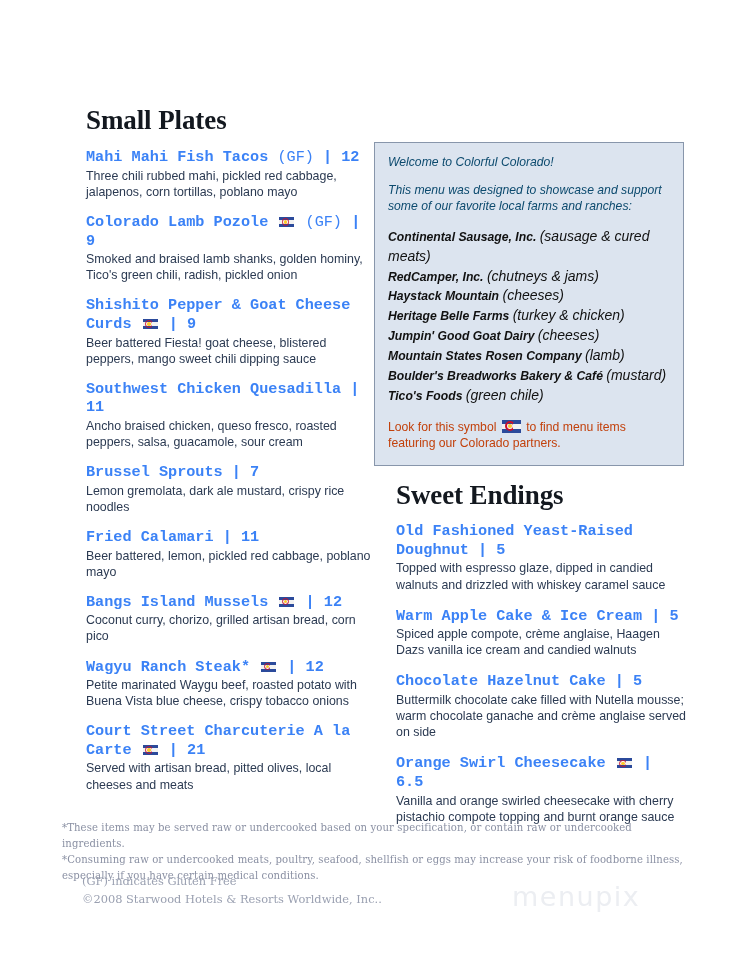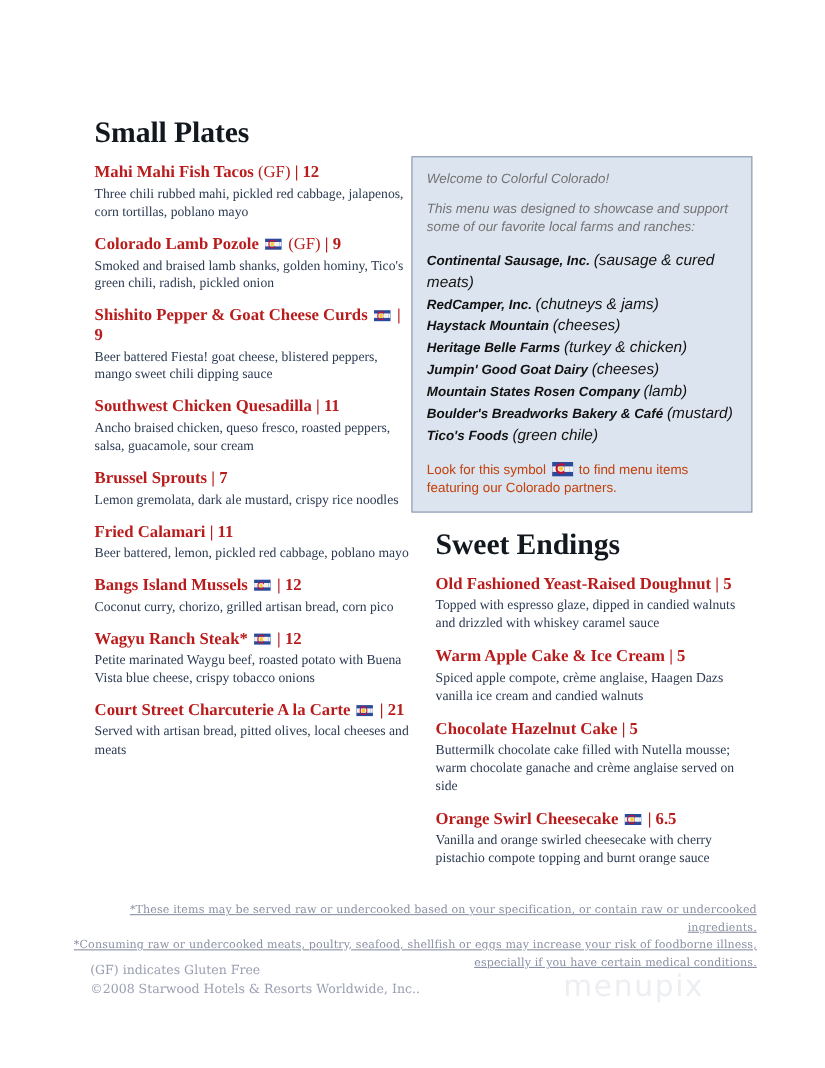--- a/index.html
+++ b/index.html
@@ -48,40 +48,40 @@
   }
   .section-title.sweet {
     margin: 0 0 13px 0;
   }
 
   
   .menu-item {
     margin-bottom: 13px;
   }
   .item-head {
-    font-family: Liberation Serif, serif;
+    font-family: Liberation Mono, monospace;
     font-size: 15.2px;
     line-height: 1.22;
-    color: #b91c1c;
+    color: #3b82f6;
     margin: 0 0 1px 0;
   }
   .item-name {
     font-weight: bold;
   }
   .item-gf {
     font-weight: normal;
   }
   .item-sep {
     font-weight: bold;
   }
   .item-price {
     font-weight: bold;
   }
   .item-desc {
-    font-family: Liberation Serif, serif;
+    font-family: Liberation Sans, sans-serif;
     font-size: 12.4px;
     line-height: 1.3;
     color: #2b3a52;
     margin: 0;
   }
 
   
   .co-flag {
     display: inline-block;
     width: 15px;
@@ -150,21 +150,21 @@
     border: 1px solid #8896ab;
     padding: 11px 13px 13px 13px;
     box-sizing: border-box;
     width: 310px;
     font-family: "Liberation Sans", sans-serif;
   }
   .welcome-line {
     font-style: italic;
     font-size: 12.2px;
     line-height: 1.36;
-    color: #737373;
+    color: #0c4a6e;
     margin: 0;
   }
   .welcome-line.spaced {
     margin-top: 11px;
   }
   .partners {
     margin-top: 12px;
   }
   .partner-row {
     font-size: 12.2px;
@@ -198,27 +198,26 @@
   
   .footer {
     position: absolute;
     left: 0;
     right: 0;
     top: 806px;
     font-family: "DejaVu Serif", serif;
     color: #8c93a6;
   }
   .footer-note {
-    text-align: right;
+    text-align: left;
     font-size: 10.1px;
     line-height: 1.58;
     color: #8a90a3;
     padding: 0 62px;
     letter-spacing: 0.1px;
-    text-decoration: underline;
   }
   .footer-left {
     position: absolute;
     left: 82px;
     top: 52px;
     font-size: 11.4px;
     line-height: 1.62;
     color: #9aa0b1;
   }
   .watermark {

